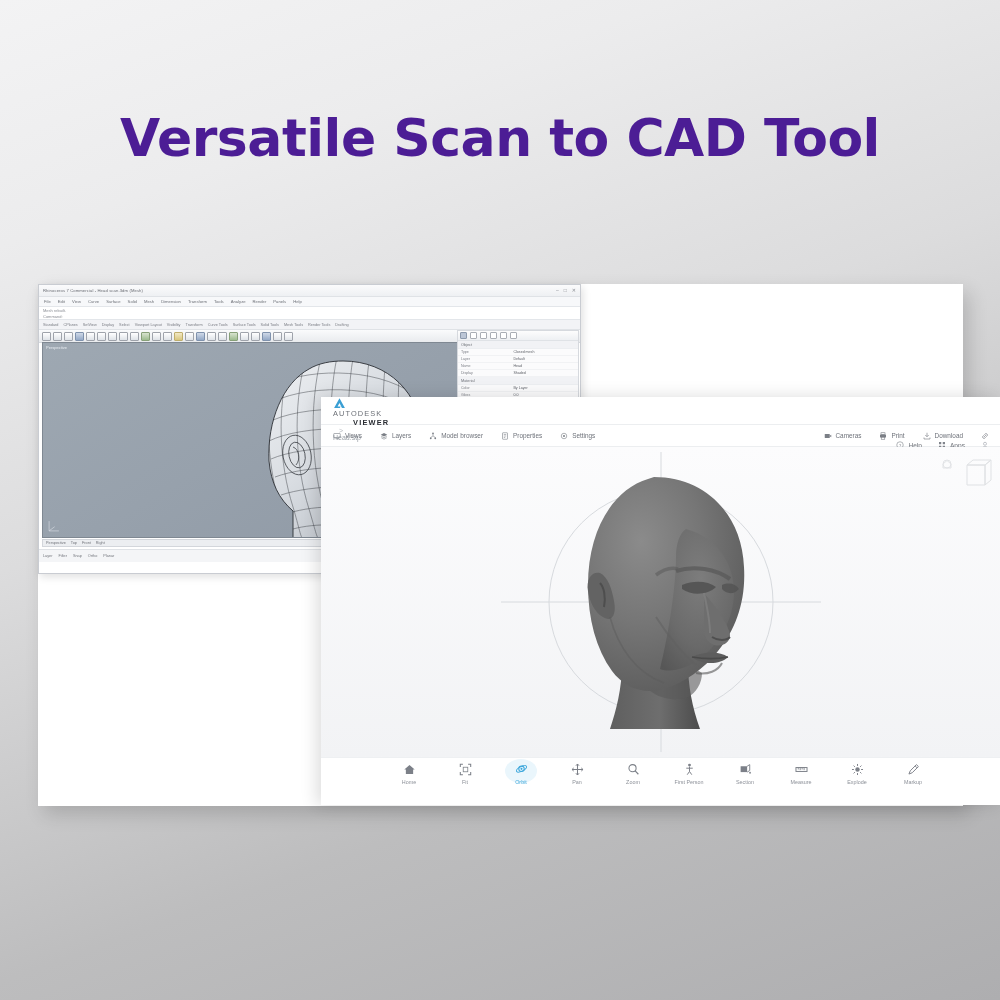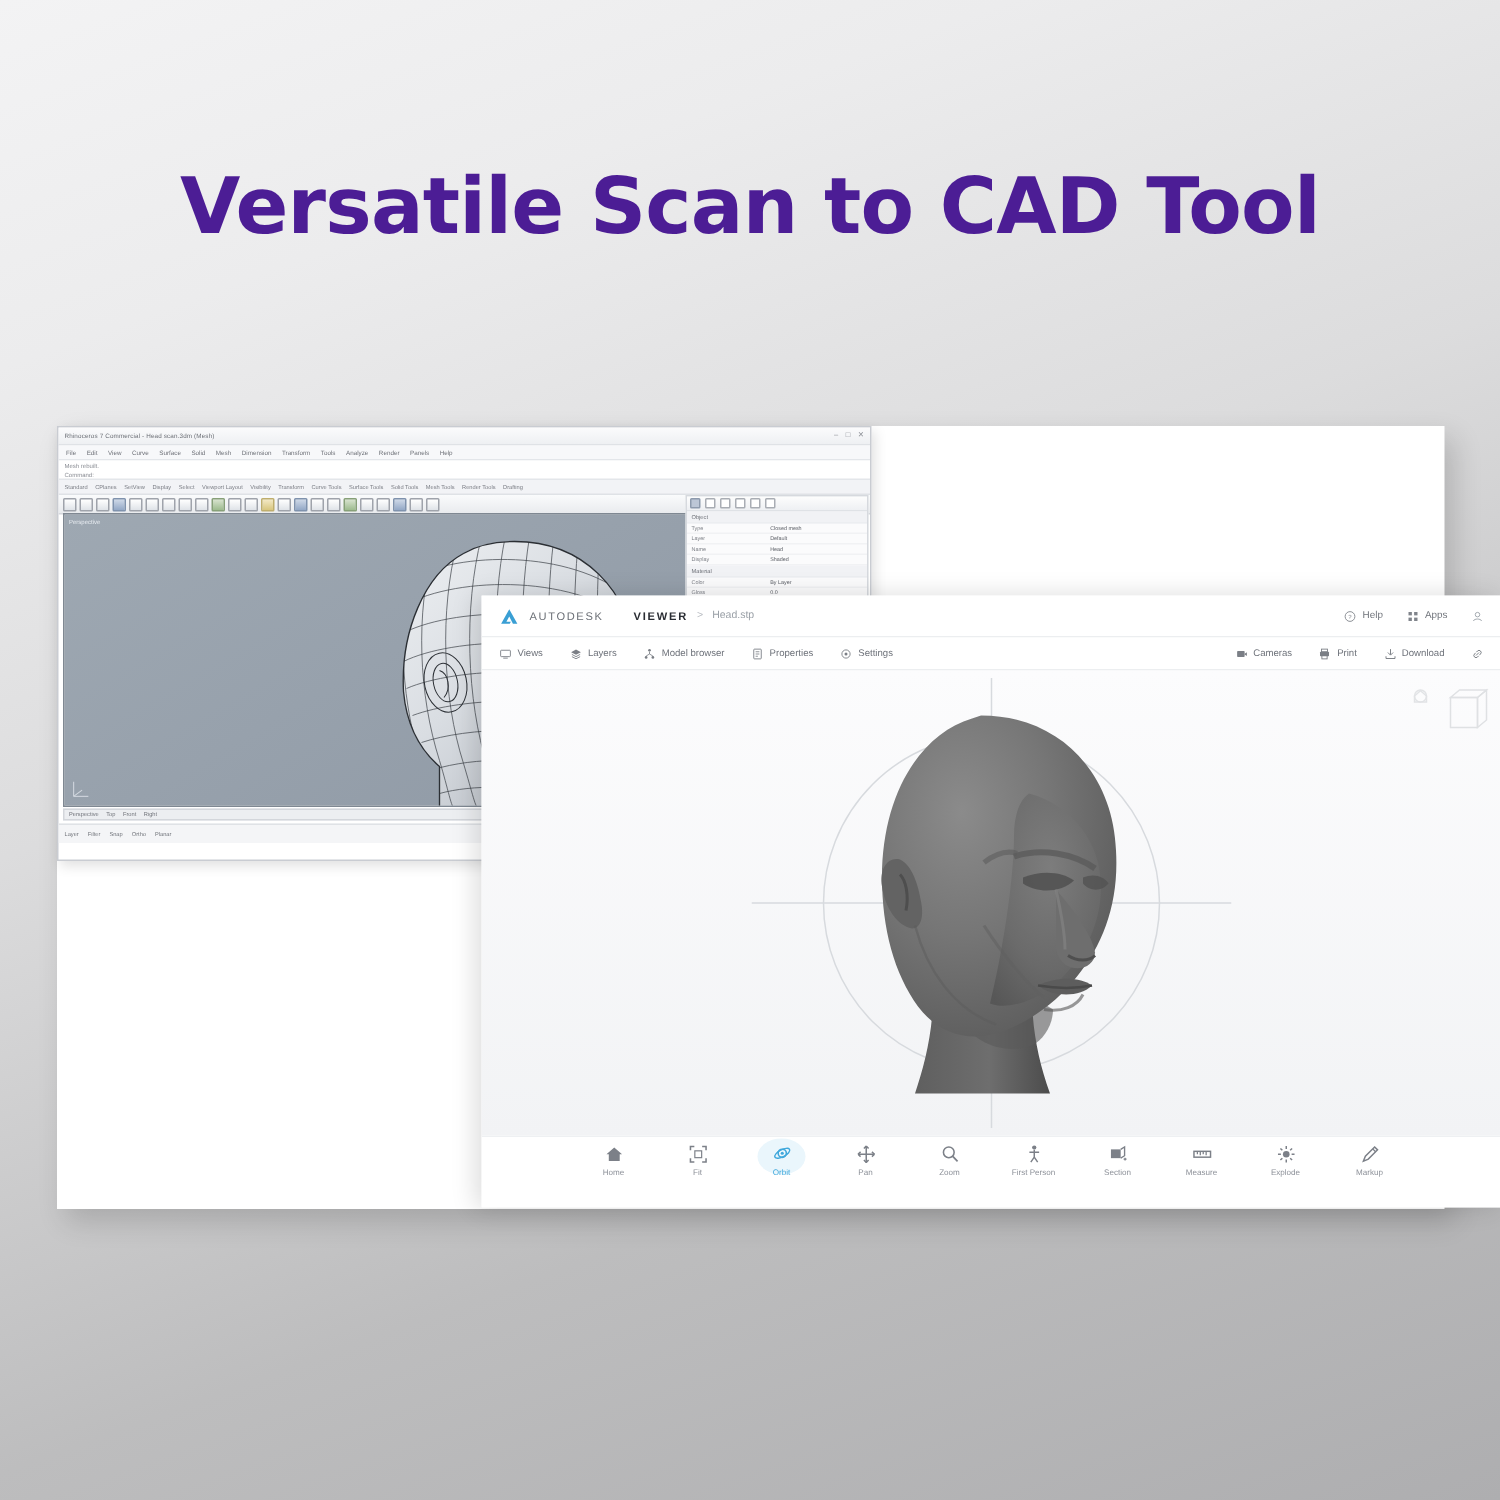--- a/index.html
+++ b/index.html
@@ -94,21 +94,21 @@
   .pp-row .k{width:46%;}
   .pp-row .v{color:#5f6269;}
 
   
   .viewer{
     position:absolute;left:283px;top:113px;width:680px;height:408px;
     background:#ffffff;box-shadow:-4px 0 16px rgba(0,0,0,.14);overflow:hidden;
   }
   .vheader{
     height:28px;background:#ffffff;border-bottom:1px solid #eceef0;
-    display:flex;align-items:center;padding:0 12px;box-sizing:border-box;
+    display:flex;padding:0 12px;box-sizing:border-box;flex-direction:column;
   }
   .adsk-logo{width:13px;height:12px;margin-right:7px;flex:none;}
   .brand{font-size:7.4px;color:#6b6f76;letter-spacing:1.1px;}
   .brand b{color:#2a2d33;font-weight:bold;letter-spacing:1.2px;}
   .crumb-sep{margin:0 6px;color:#b5b9bf;font-size:7px;}
   .crumb-file{font-size:7px;color:#9aa0a7;}
   .vheader .right{margin-left:auto;display:flex;align-items:center;gap:16px;}
   .hitem{display:flex;align-items:center;gap:4px;font-size:6.6px;color:#70747b;}
   .hitem .gi{width:8px;height:8px;display:block;}
 

